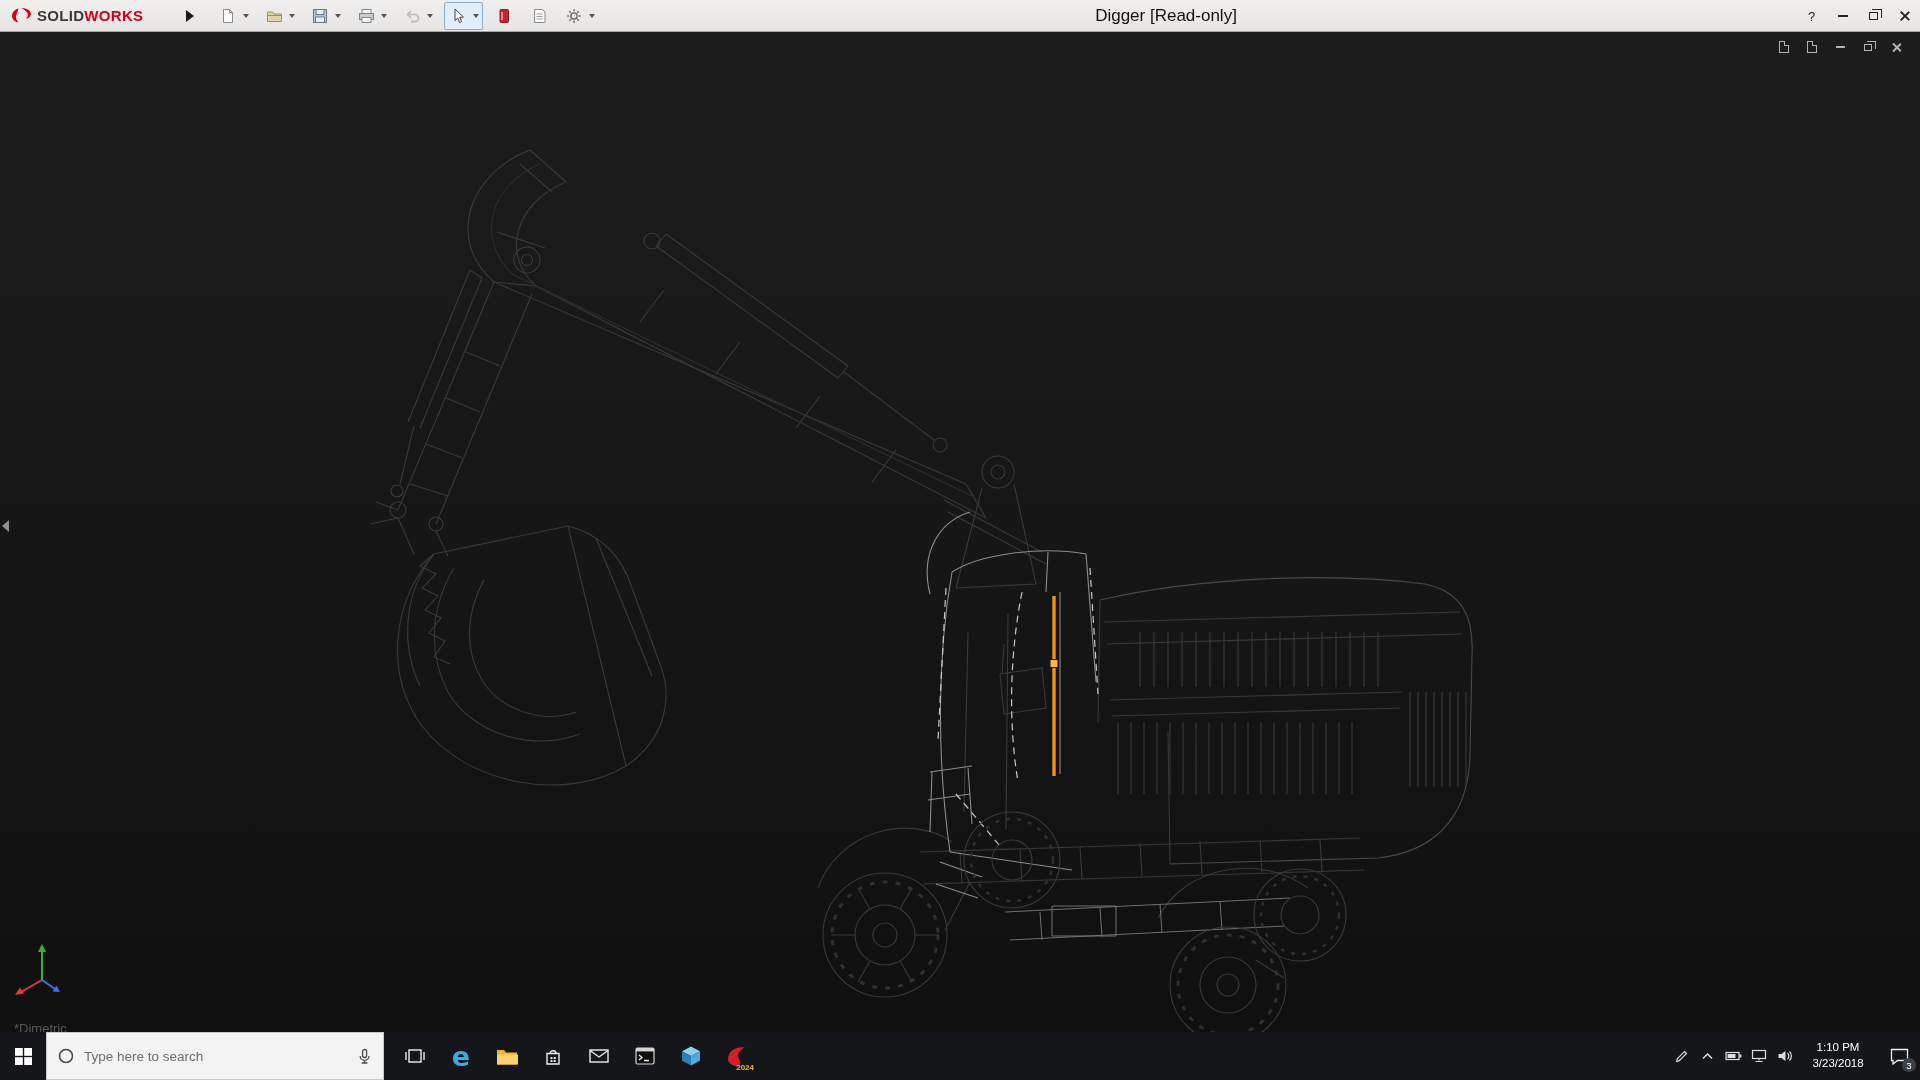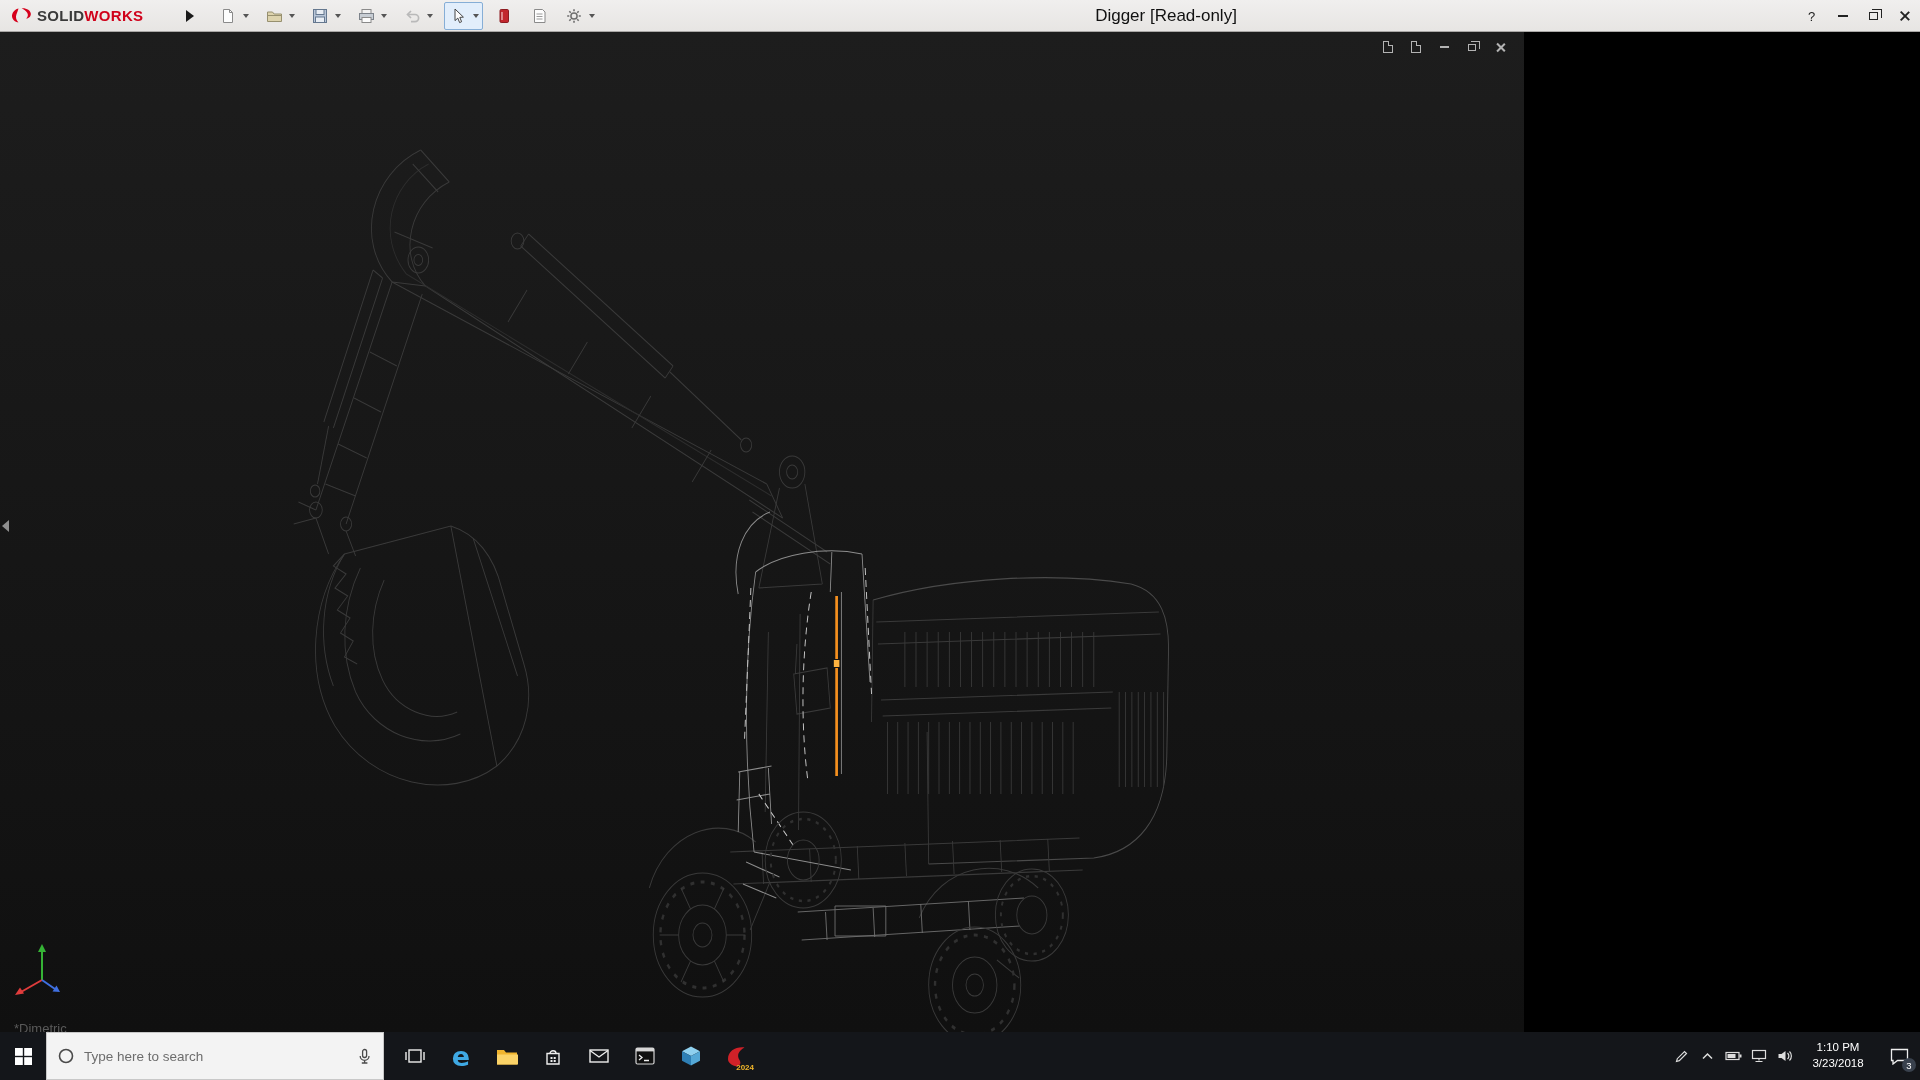--- a/index.html
+++ b/index.html
@@ -27,21 +27,21 @@
   .winctrl { position:absolute; right:0; top:0; height:32px; display:flex; align-items:center; }
   .wbtn { width:31px; height:32px; display:flex; align-items:center; justify-content:center; color:#222; font-size:13px; }
   .min-bar { width:10px; height:2px; background:#222; display:block; }
   .restore-box { width:9px; height:8px; border:1.4px solid #222; display:block; position:relative; background:transparent; }
   .restore-box::before { content:""; position:absolute; left:2px; top:-4px; width:9px; height:8px; border:1.4px solid #222; border-bottom:none; border-left:none; }
   .close-x { width:12px; height:12px; position:relative; display:block; }
   .close-x::before,.close-x::after { content:""; position:absolute; left:5px; top:0; width:1.6px; height:12px; background:#222; }
   .close-x::before { transform:rotate(45deg); } .close-x::after { transform:rotate(-45deg); }
 
   
-  .viewport { position:absolute; top:32px; left:0; width:1524px; height:1000px;
+  .viewport { position:absolute; top:32px; left:0; width:1920px; height:1000px;
               background:linear-gradient(180deg,#1d1d1d 0%,#171717 45%,#101010 100%); overflow:hidden; }
   .model-svg { position:absolute; inset:0; width:100%; height:100%; }
   .doc-winctrl { position:absolute; top:7px; right:16px; display:flex; align-items:center; gap:12px; }
   .dwbtn { width:16px; height:16px; display:flex; align-items:center; justify-content:center; }
   .page-box { width:10px; height:12px; border:1.3px solid #b3b3b3; display:block; position:relative; }
   .page-box::before { content:""; position:absolute; right:-1px; top:-1px; width:4px; height:4px; background:#181818; border-left:1.3px solid #b3b3b3; border-bottom:1.3px solid #b3b3b3; }
   .gmin { width:9px; height:2px; background:#b3b3b3; display:block; }
   .grestore { width:8px; height:7px; border:1.3px solid #b3b3b3; display:block; position:relative; }
   .grestore::before { content:""; position:absolute; left:2px; top:-4px; width:8px; height:7px; border:1.3px solid #b3b3b3; border-bottom:none; border-left:none; }
   .gclose { width:11px; height:11px; position:relative; display:block; }

